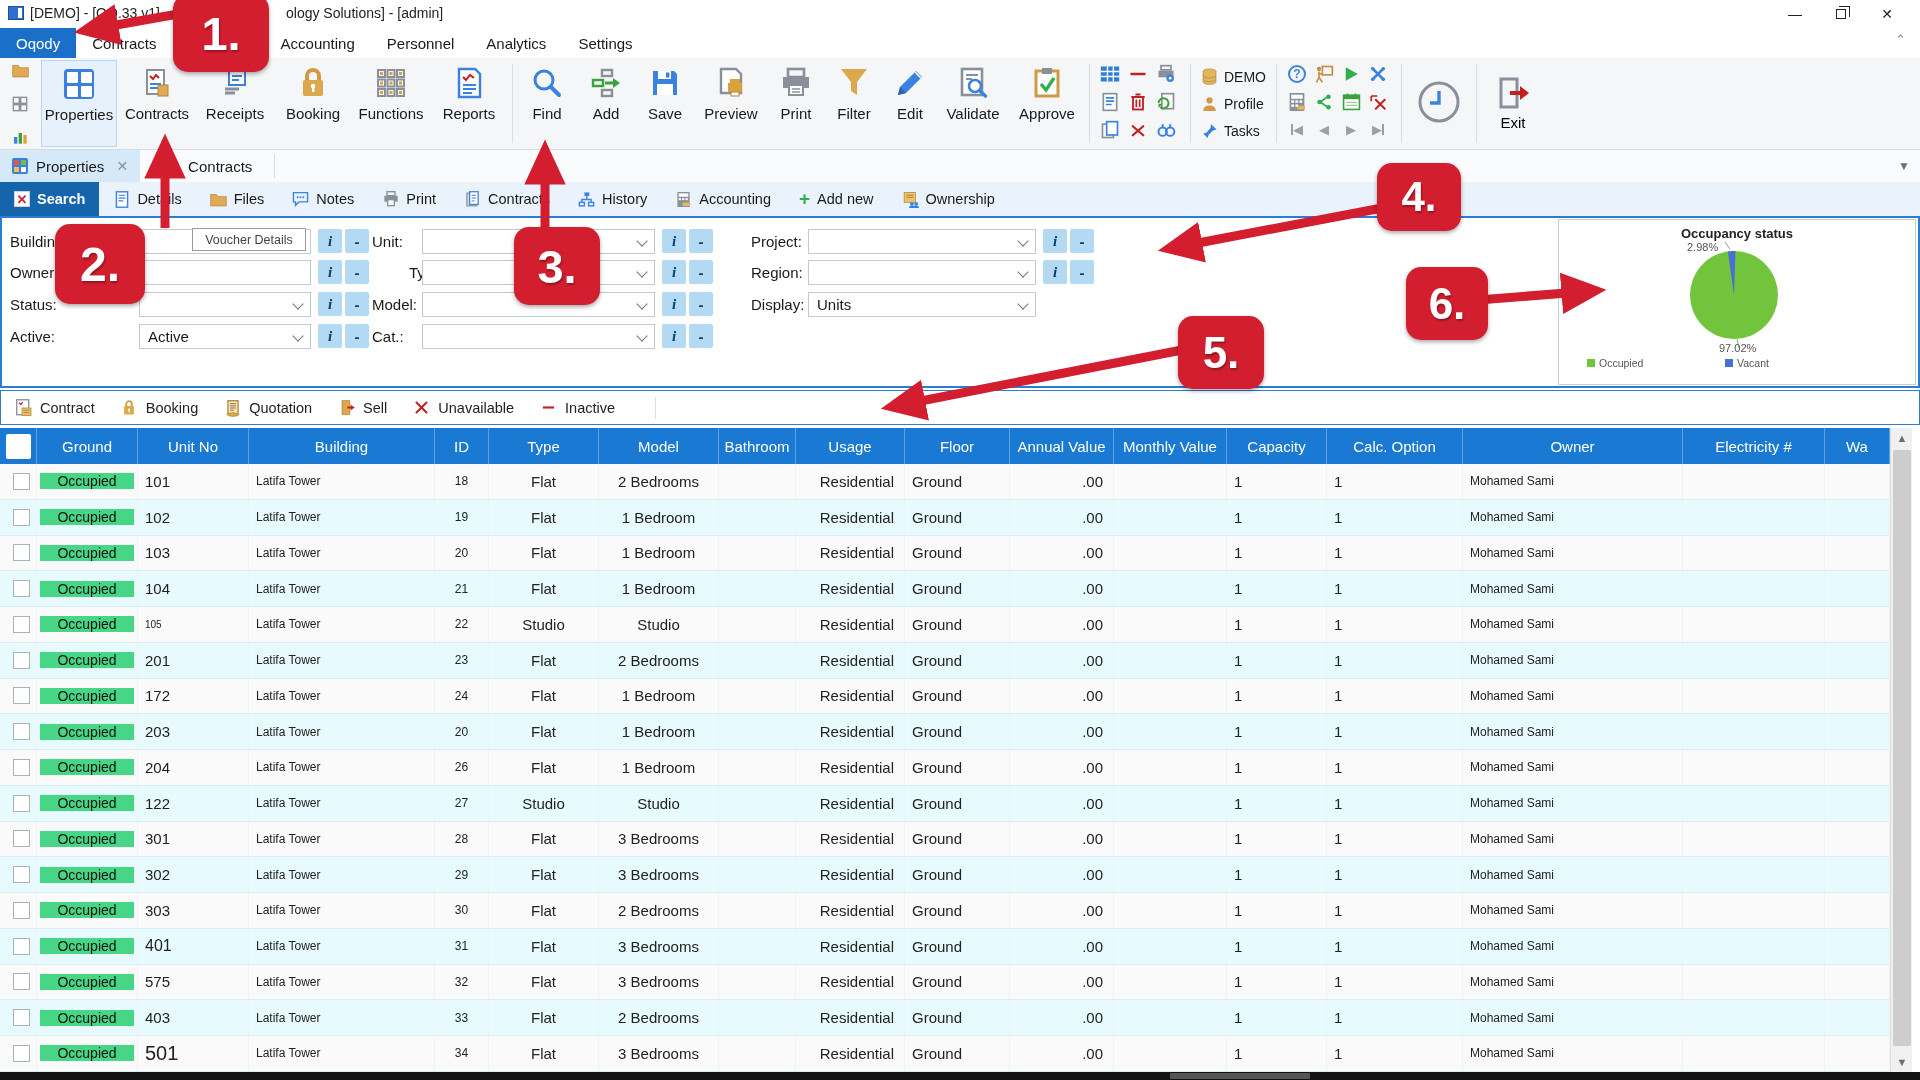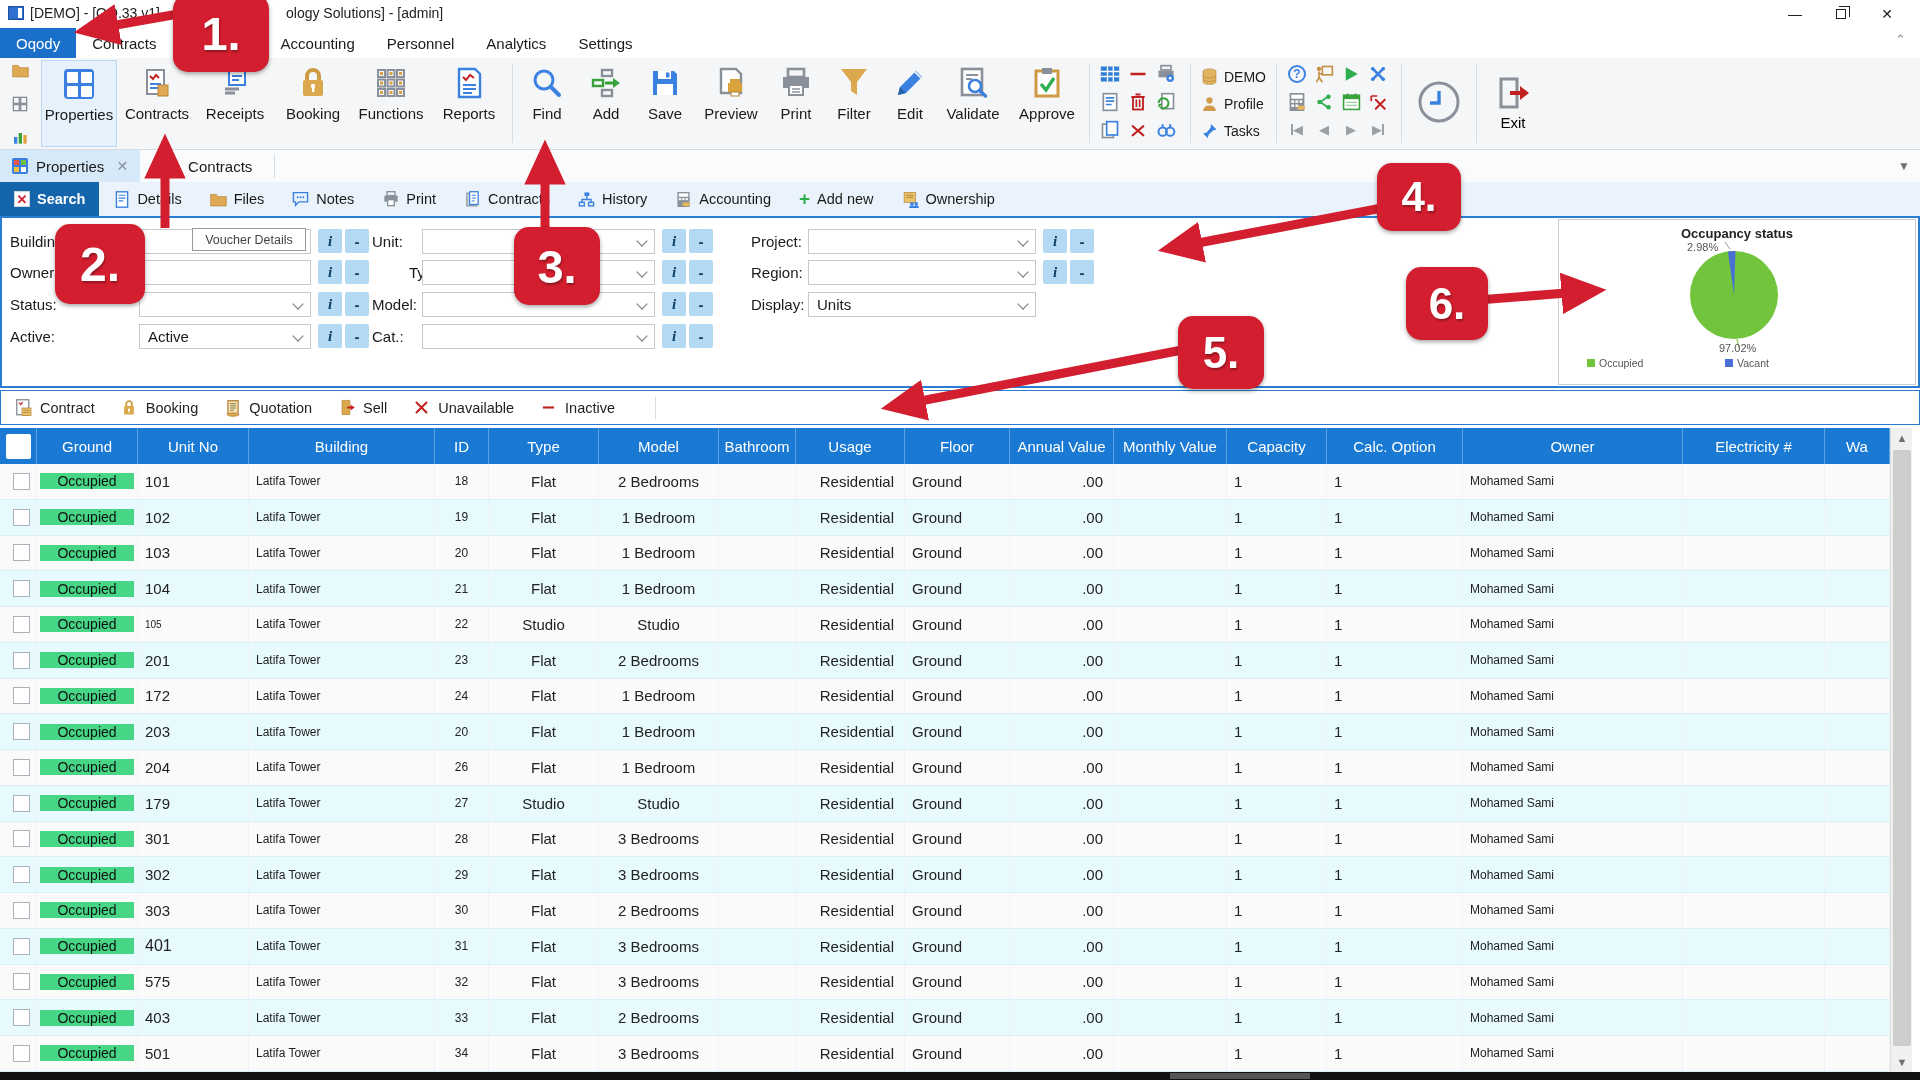--- a/index.html
+++ b/index.html
@@ -1041,21 +1041,21 @@
           <div class="gcell a-left" style="width: 142px; font-size: 15px;"></div>
           <div class="gcell a-left" style="width: 65px; font-size: 15px;"></div>
         </div>
         <div class="grow alt">
           <div class="gcell a-center" style="width: 37px;">
             <div class="rcheck"></div>
           </div>
           <div class="gcell a-center" style="width: 101px;">
             <div class="badge">Occupied</div>
           </div>
-          <div class="gcell a-left" style="width: 111px; font-size: 15px;">179</div>
+          <div class="gcell a-left" style="width: 111px; font-size: 15px;">122</div>
           <div class="gcell a-left" style="width: 186px; font-size: 12px;">Latifa Tower</div>
           <div class="gcell a-center" style="width: 54px; font-size: 12px;">27</div>
           <div class="gcell a-center" style="width: 110px; font-size: 15px;">Studio</div>
           <div class="gcell a-center" style="width: 120px; font-size: 15px;">Studio</div>
           <div class="gcell a-center" style="width: 77px; font-size: 15px;"></div>
           <div class="gcell a-right" style="width: 109px; font-size: 15px;">Residential</div>
           <div class="gcell a-left" style="width: 105px; font-size: 15px;">Ground</div>
           <div class="gcell a-right" style="width: 104px; font-size: 15px;">.00</div>
           <div class="gcell a-right" style="width: 113px; font-size: 15px;"></div>
           <div class="gcell a-left" style="width: 100px; font-size: 15px;">1</div>
@@ -1202,21 +1202,21 @@
           <div class="gcell a-left" style="width: 142px; font-size: 15px;"></div>
           <div class="gcell a-left" style="width: 65px; font-size: 15px;"></div>
         </div>
         <div class="grow">
           <div class="gcell a-center" style="width: 37px;">
             <div class="rcheck"></div>
           </div>
           <div class="gcell a-center" style="width: 101px;">
             <div class="badge">Occupied</div>
           </div>
-          <div class="gcell a-left" style="width: 111px; font-size: 15px;">501</div>
+          <div class="gcell a-left" style="width: 111px; font-size: 20px;">501</div>
           <div class="gcell a-left" style="width: 186px; font-size: 12px;">Latifa Tower</div>
           <div class="gcell a-center" style="width: 54px; font-size: 12px;">34</div>
           <div class="gcell a-center" style="width: 110px; font-size: 15px;">Flat</div>
           <div class="gcell a-center" style="width: 120px; font-size: 15px;">3 Bedrooms</div>
           <div class="gcell a-center" style="width: 77px; font-size: 15px;"></div>
           <div class="gcell a-right" style="width: 109px; font-size: 15px;">Residential</div>
           <div class="gcell a-left" style="width: 105px; font-size: 15px;">Ground</div>
           <div class="gcell a-right" style="width: 104px; font-size: 15px;">.00</div>
           <div class="gcell a-right" style="width: 113px; font-size: 15px;"></div>
           <div class="gcell a-left" style="width: 100px; font-size: 15px;">1</div>

